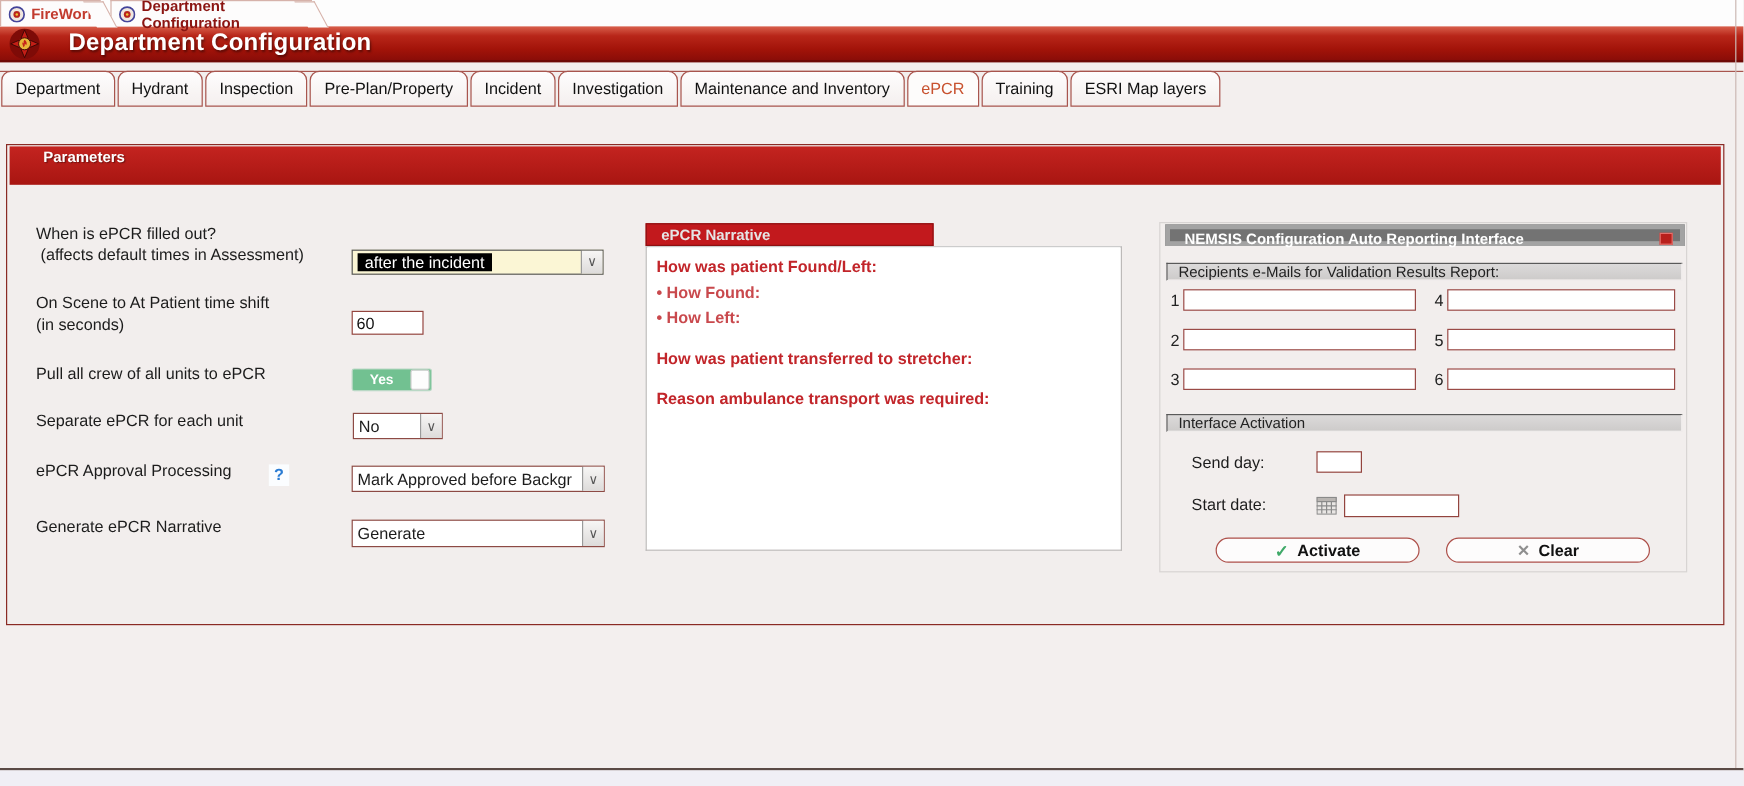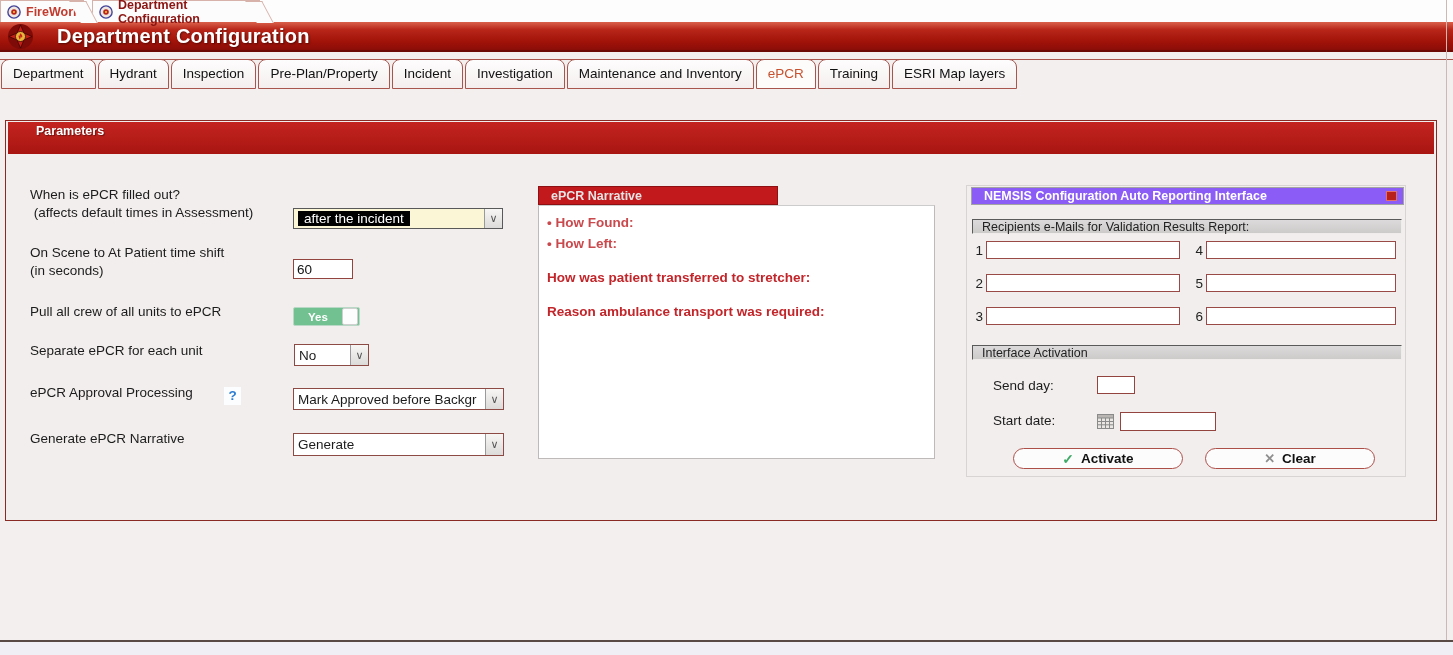--- a/index.html
+++ b/index.html
@@ -99,21 +99,21 @@
     background:#fff; border:1px solid #bdbab9; border-top-color:#cccccc; padding:4px 8px;
   }
   .nl { font-size:13.5px; line-height:17px; white-space:nowrap; }
   .nl.heading { color:#c2252a; font-weight:bold; margin-top:4px; }
   .nl.bullet  { color:#c9494d; font-weight:600; margin-top:4px; }
   .nl.heading.gap { margin-top:17px; }
   
   .nemsis-frame { position:absolute; left:966px; top:185px; width:440px; height:292px; border:1px solid #d8d4d3; background:#f2eeed; }
   .nemsis-header {
     position:absolute; left:971px; top:187px; width:433px; height:18px;
-    background:#8b5cf6; border:1px solid #a3a3a3;
+    background:#737373; border:4px solid #a3a3a3;
     color:#fff; font-size:12.5px; font-weight:bold; line-height:16px; padding-left:12px;
   }
   .nemsis-close {
     position:absolute; right:6px; top:3px; width:11px; height:10px;
     background:#b8201c; border:1px solid #e4706c;
   }
   .gray-bar {
     position:absolute; height:15px; width:430px; left:972px;
     background:linear-gradient(180deg,#dcdada 0%,#cdcbca 100%);
     border-top:1px solid #5a5a5a; border-left:1px solid #5a5a5a;
@@ -228,20 +228,21 @@
 
 <div class="lbl" style="left:30px; top:430px;text-align:right;">Generate ePCR Narrative</div>
 <div class="combo" style="left:293px; top:433px; width:211px; height:23px;">
   <div class="val">Generate</div>
   <div class="arrow-btn">∨</div>
 </div>
 
 <div class="narr-header">ePCR Narrative</div>
 <div class="narr-box">
   <div>
+      <div class="nl heading">How was patient Found/Left:</div>
       <div class="nl bullet">• How Found:</div>
       <div class="nl bullet">• How Left:</div>
       <div class="nl heading gap">How was patient transferred to stretcher:</div>
       <div class="nl heading gap">Reason ambulance transport was required:</div>
     </div>
 </div>
 
 <div class="nemsis-frame"></div>
 <div class="nemsis-header">
   <span>NEMSIS Configuration Auto Reporting Interface</span>

